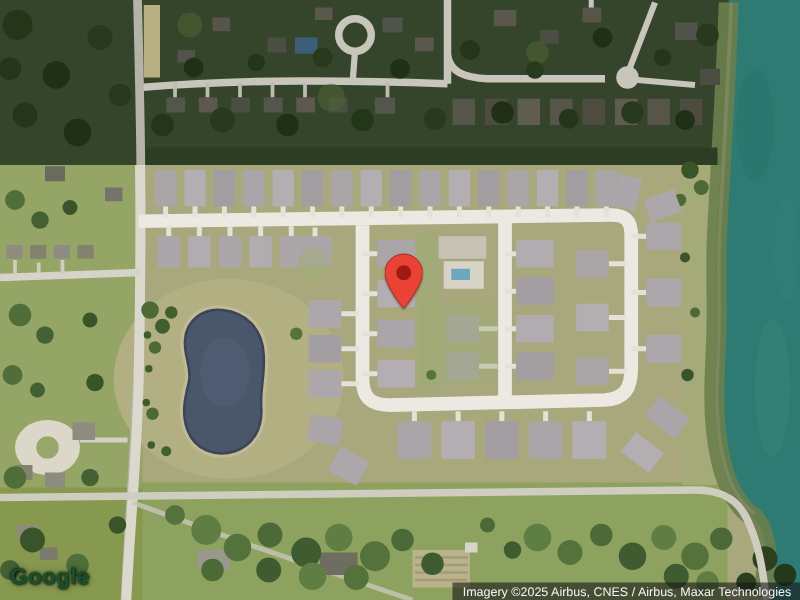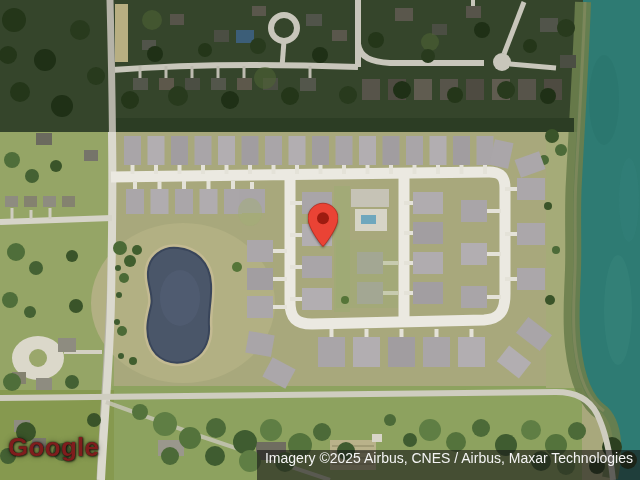--- a/index.html
+++ b/index.html
@@ -1,25 +1,25 @@
 <!DOCTYPE html>
 <html><head>
 <meta charset="utf-8">
 <style>
   html,body{margin:0;padding:0;background:#222;}
   .stage{position:relative;width:640px;height:480px;overflow:hidden;background:#a8a87c;
          font-family:"Liberation Sans",sans-serif;}
   .stage svg.scene{position:absolute;left:0;top:0;}
   .marker{position:absolute;pointer-events:auto;filter:drop-shadow(0 1px 1px rgba(0,0,0,.45));}
-  .google-logo{position:absolute;left:8px;top:432px;font-size:26px;font-weight:700;color:#7f1d1d;
+  .google-logo{position:absolute;left:8px;top:451px;font-size:18px;font-weight:700;color:#14532d;
                letter-spacing:.3px;
                text-shadow:0 0 2px rgba(0,0,0,.85),0 0 6px rgba(0,0,0,.45),1px 1px 2px rgba(0,0,0,.55);
                cursor:pointer;user-select:none;}
-  .attribution{position:absolute;right:0;bottom:0;height:30px;line-height:17px;padding:0 7px 0 8px;
-               background:rgba(22,22,22,.60);color:#f4f4f4;font-size:14px;white-space:nowrap;}
+  .attribution{position:absolute;right:0;bottom:0;height:14px;line-height:17px;padding:0 7px 0 8px;
+               background:rgba(22,22,22,.60);color:#f4f4f4;font-size:10px;white-space:nowrap;}
 </style>
 </head>
 <body>
 
 <div class="stage">
 
   <svg class="scene" width="640" height="480" viewBox="0 0 640 480">
     <g id="scene-root">
         <rect x="0" y="0" width="640" height="480" fill="#a8a87c"></rect>
         <rect x="0" y="126" width="114" height="354" fill="#95a566"></rect>

